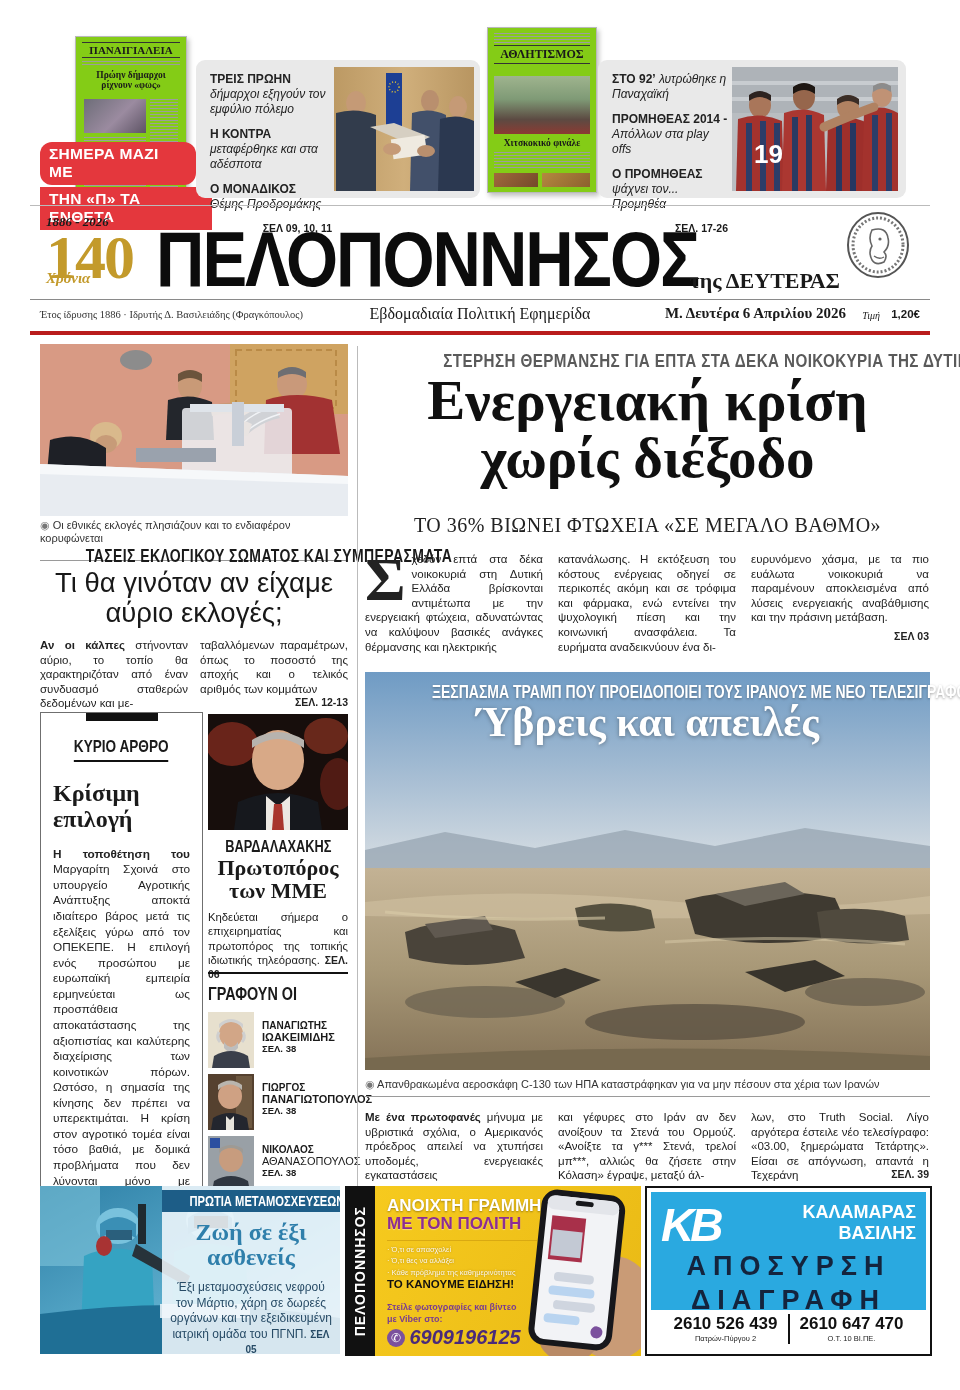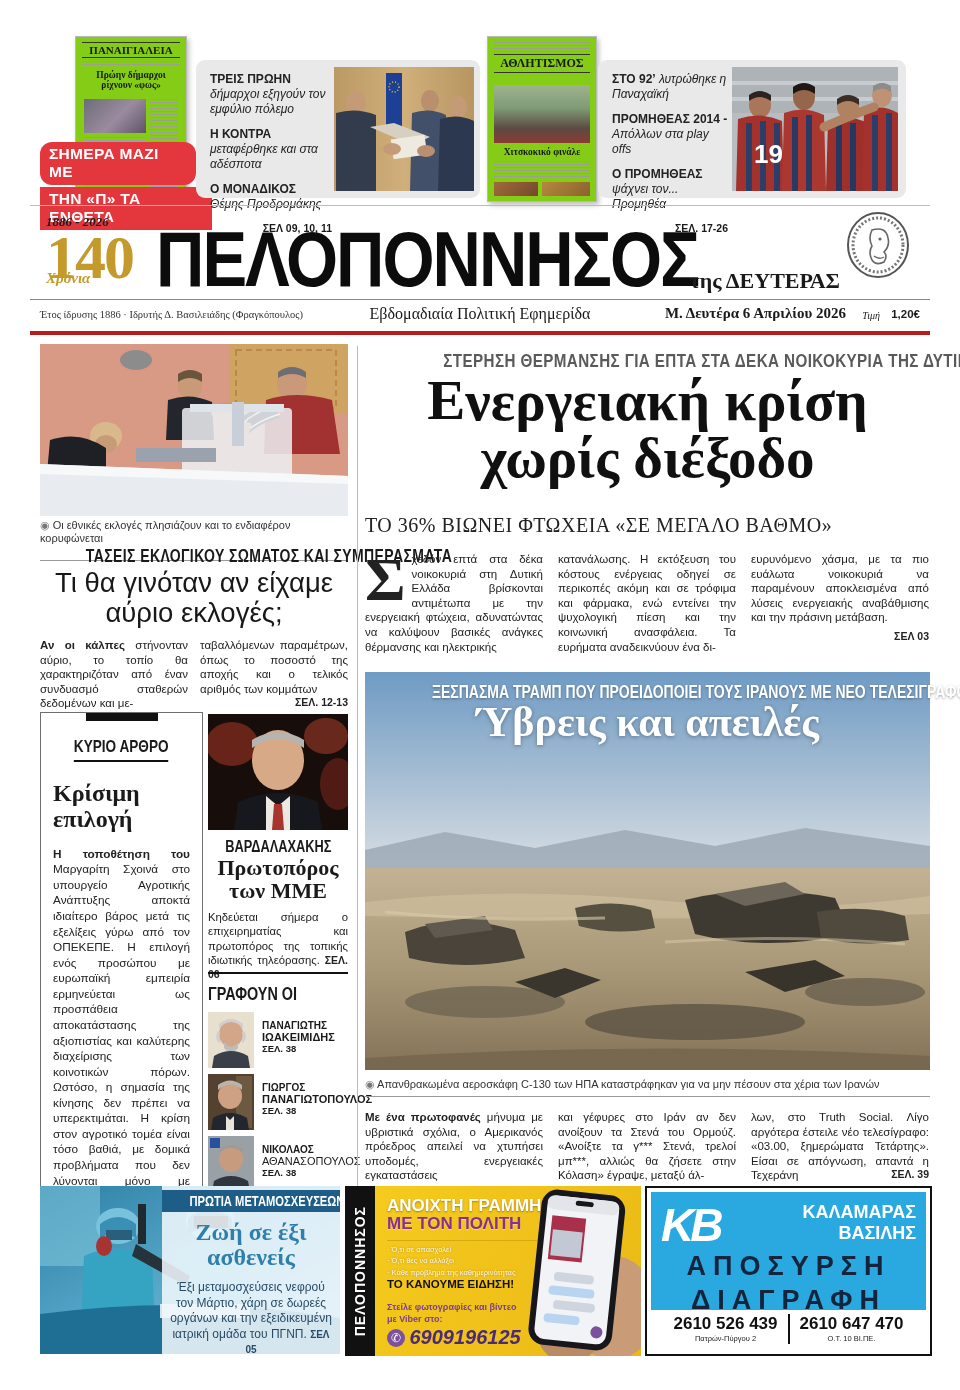--- a/index.html
+++ b/index.html
@@ -21,21 +21,21 @@
   .teaser-item b{font-style:normal;}
   .teaser-item i{font-style:italic;}
   
   .nameplate{font-weight:800;font-size:67px;letter-spacing:-2px;transform:scaleY(1.15);transform-origin:50% 60%;color:#0c0c0c;white-space:nowrap;}
   .gold{color:#c39a2b;}
   
   .infobar{border-top:1px solid #8a8a8a;border-bottom:4px solid #b91c1c;}
   
   .lead-kicker{color:#5a5a5a;font-weight:bold;font-size:19px;letter-spacing:.5px;}
   .lead-head{font-family:"Liberation Serif",serif;font-weight:bold;font-size:57px;line-height:1.0;color:#101010;text-align:center;}
-  .sub-head{font-family:"Liberation Serif",serif;font-size:20px;color:#222;text-align:left;letter-spacing:.5px;}
+  .sub-head{font-family:"Liberation Serif",serif;font-size:20px;color:#222;text-align:center;letter-spacing:.5px;}
   .bodytxt{font-size:11.5px;line-height:1.27;color:#222;}
   .dropcap{float:left;font-family:"Liberation Serif",serif;font-weight:bold;font-size:62px;line-height:.83;padding:2px 6px 0 0;}
   .caption{font-size:11px;color:#333;}
   .capline{border-bottom:1px solid #9a9a9a;}
   .divline{border-top:1px solid #bbb;}
   .vline{border-left:1px solid #bbb;}
   
   .edbox{border:1px solid #6f6f6f;box-sizing:border-box;}
   .edtab{background:#111;height:8px;}
   
@@ -97,21 +97,21 @@
       <path d="M78 46 Q96 40 112 48 L114 124 L76 124 Z" fill="#42506a"></path>
       <ellipse cx="124" cy="40" rx="9" ry="11" fill="#c59a76"></ellipse>
       <path d="M106 52 Q124 46 140 54 L140 124 L104 124 Z" fill="#2b3850"></path>
       <path d="M36 60 L78 78 L96 70 L60 56 Z" fill="#d6cfc2"></path>
       <rect x="58" y="70" width="34" height="20" fill="#efeae0" transform="rotate(-8 75 80)"></rect>
       <ellipse cx="58" cy="82" rx="9" ry="6" fill="#c59a76"></ellipse>
       <ellipse cx="92" cy="84" rx="9" ry="6" fill="#b98f6e"></ellipse>
     </svg>
   </div>
 
-  <div class="abs minipaper" style="left:487px;top:36px;width:110px;height:166px;">
+  <div class="abs minipaper" style="left:487px;top:27px;width:110px;height:166px;">
     <div class="fakelines" style="height:10px;margin-bottom:2px;"></div>
     <div class="mini-title" style="font-size:12px;padding:1px 0;">ΑΘΛΗΤΙΣΜΟΣ</div>
     <div class="abs" style="left:6px;top:48px;width:96px;height:58px;background:linear-gradient(180deg,#9fb48e 0%,#7f9a76 40%,#5c4a42 75%,#8c3b33 100%);"></div>
     <div class="abs" style="left:6px;top:110px;width:96px;text-align:center;font-weight:bold;font-size:9.5px;font-family:'Liberation Serif',serif;">Χιτσκοκικό φινάλε</div>
     <div class="abs fakelines" style="left:6px;top:124px;width:96px;height:18px;"></div>
     <div class="abs" style="left:6px;top:145px;width:44px;height:14px;background:linear-gradient(135deg,#a06a3c,#74492a);"></div>
     <div class="abs" style="left:54px;top:145px;width:48px;height:14px;background:linear-gradient(135deg,#b4893f,#8c612e);"></div>
   </div>
 
   <div class="abs teaserbox" style="left:598px;top:60px;width:308px;height:138px;">

